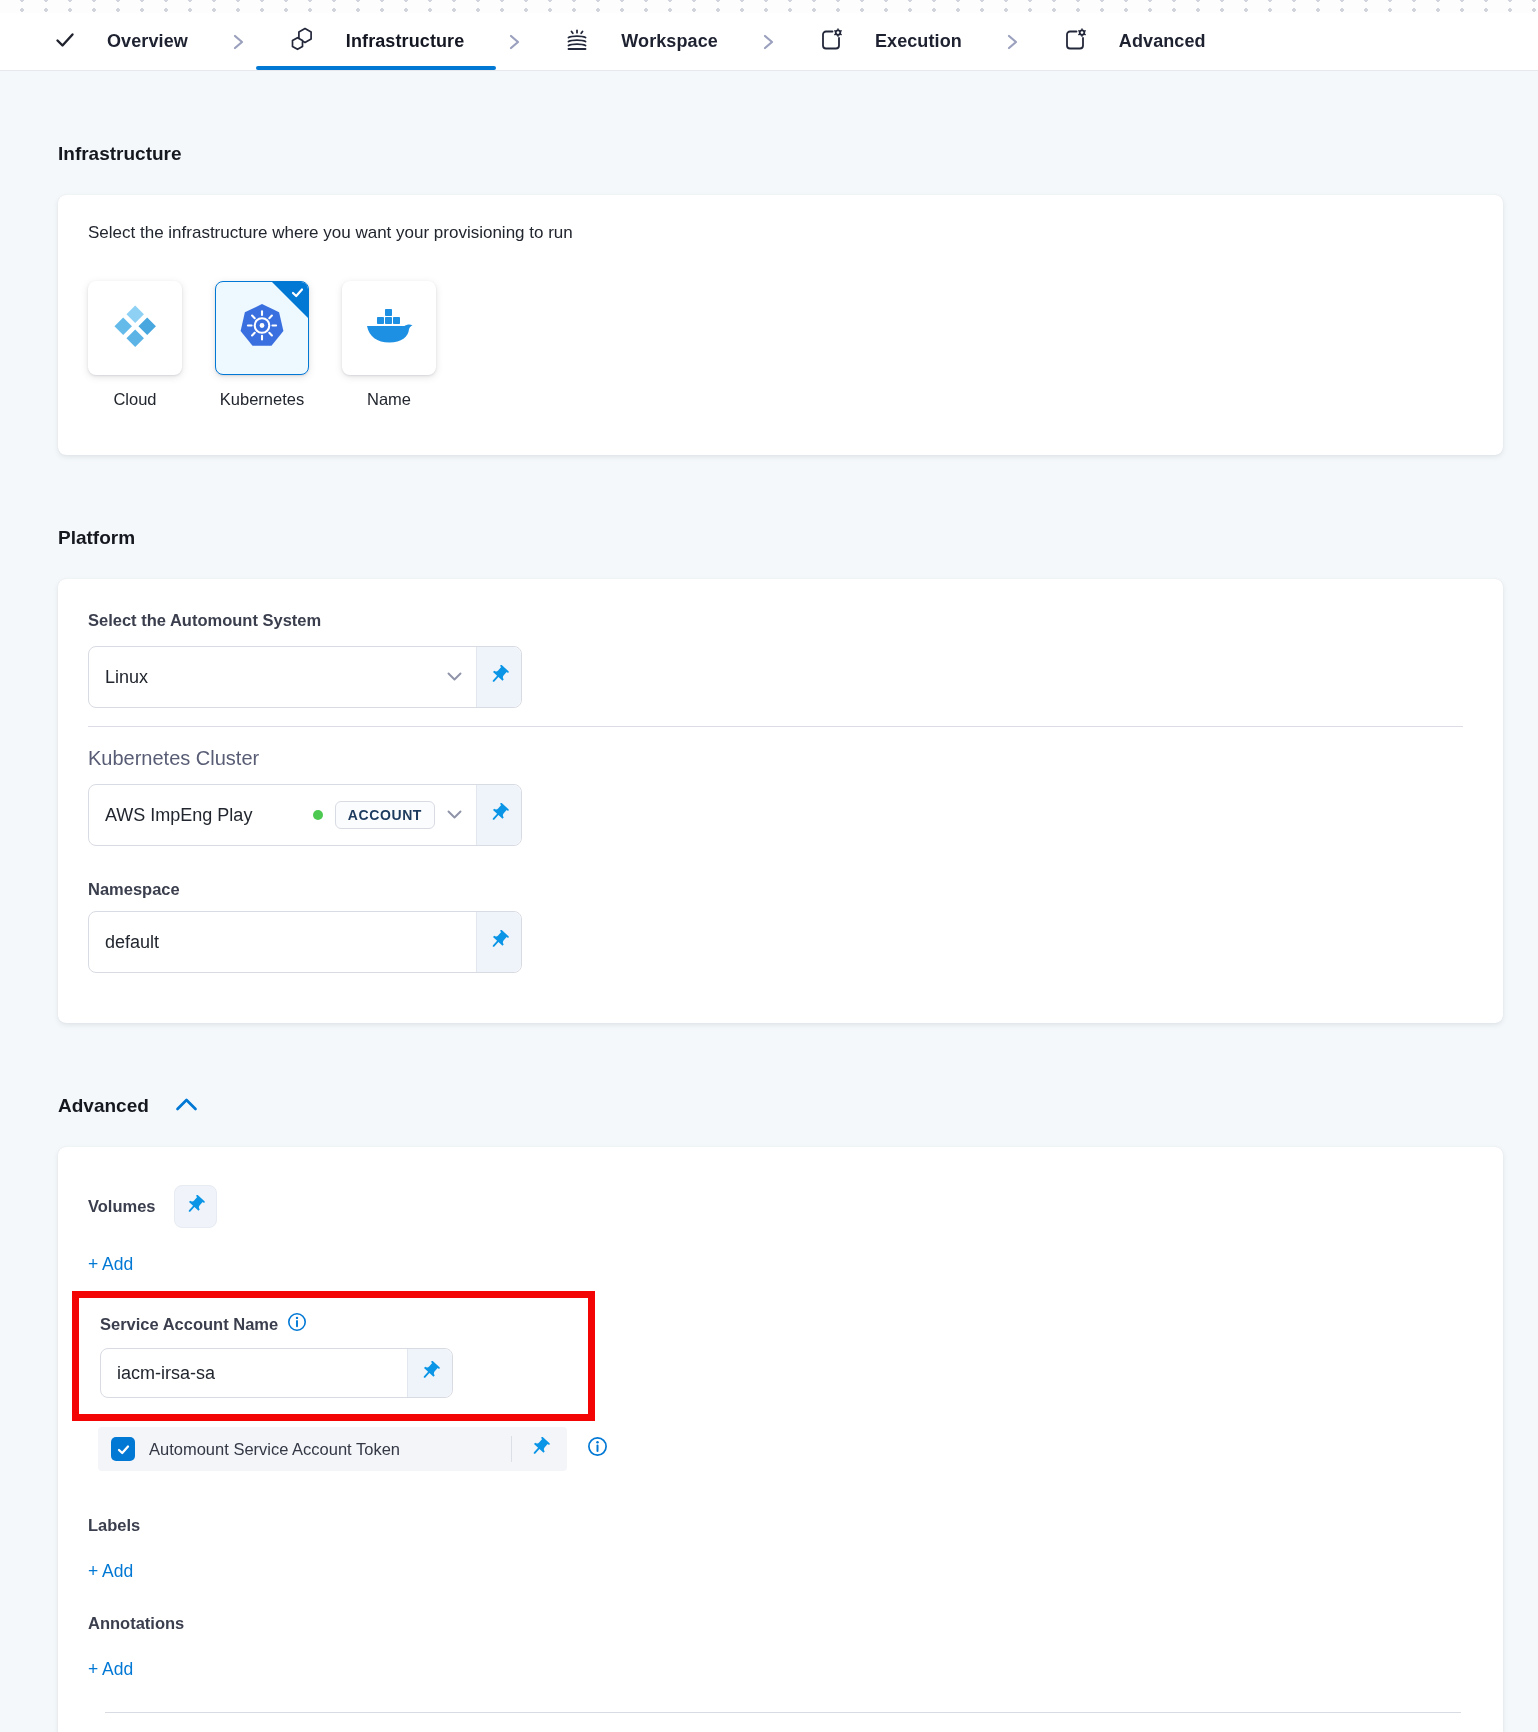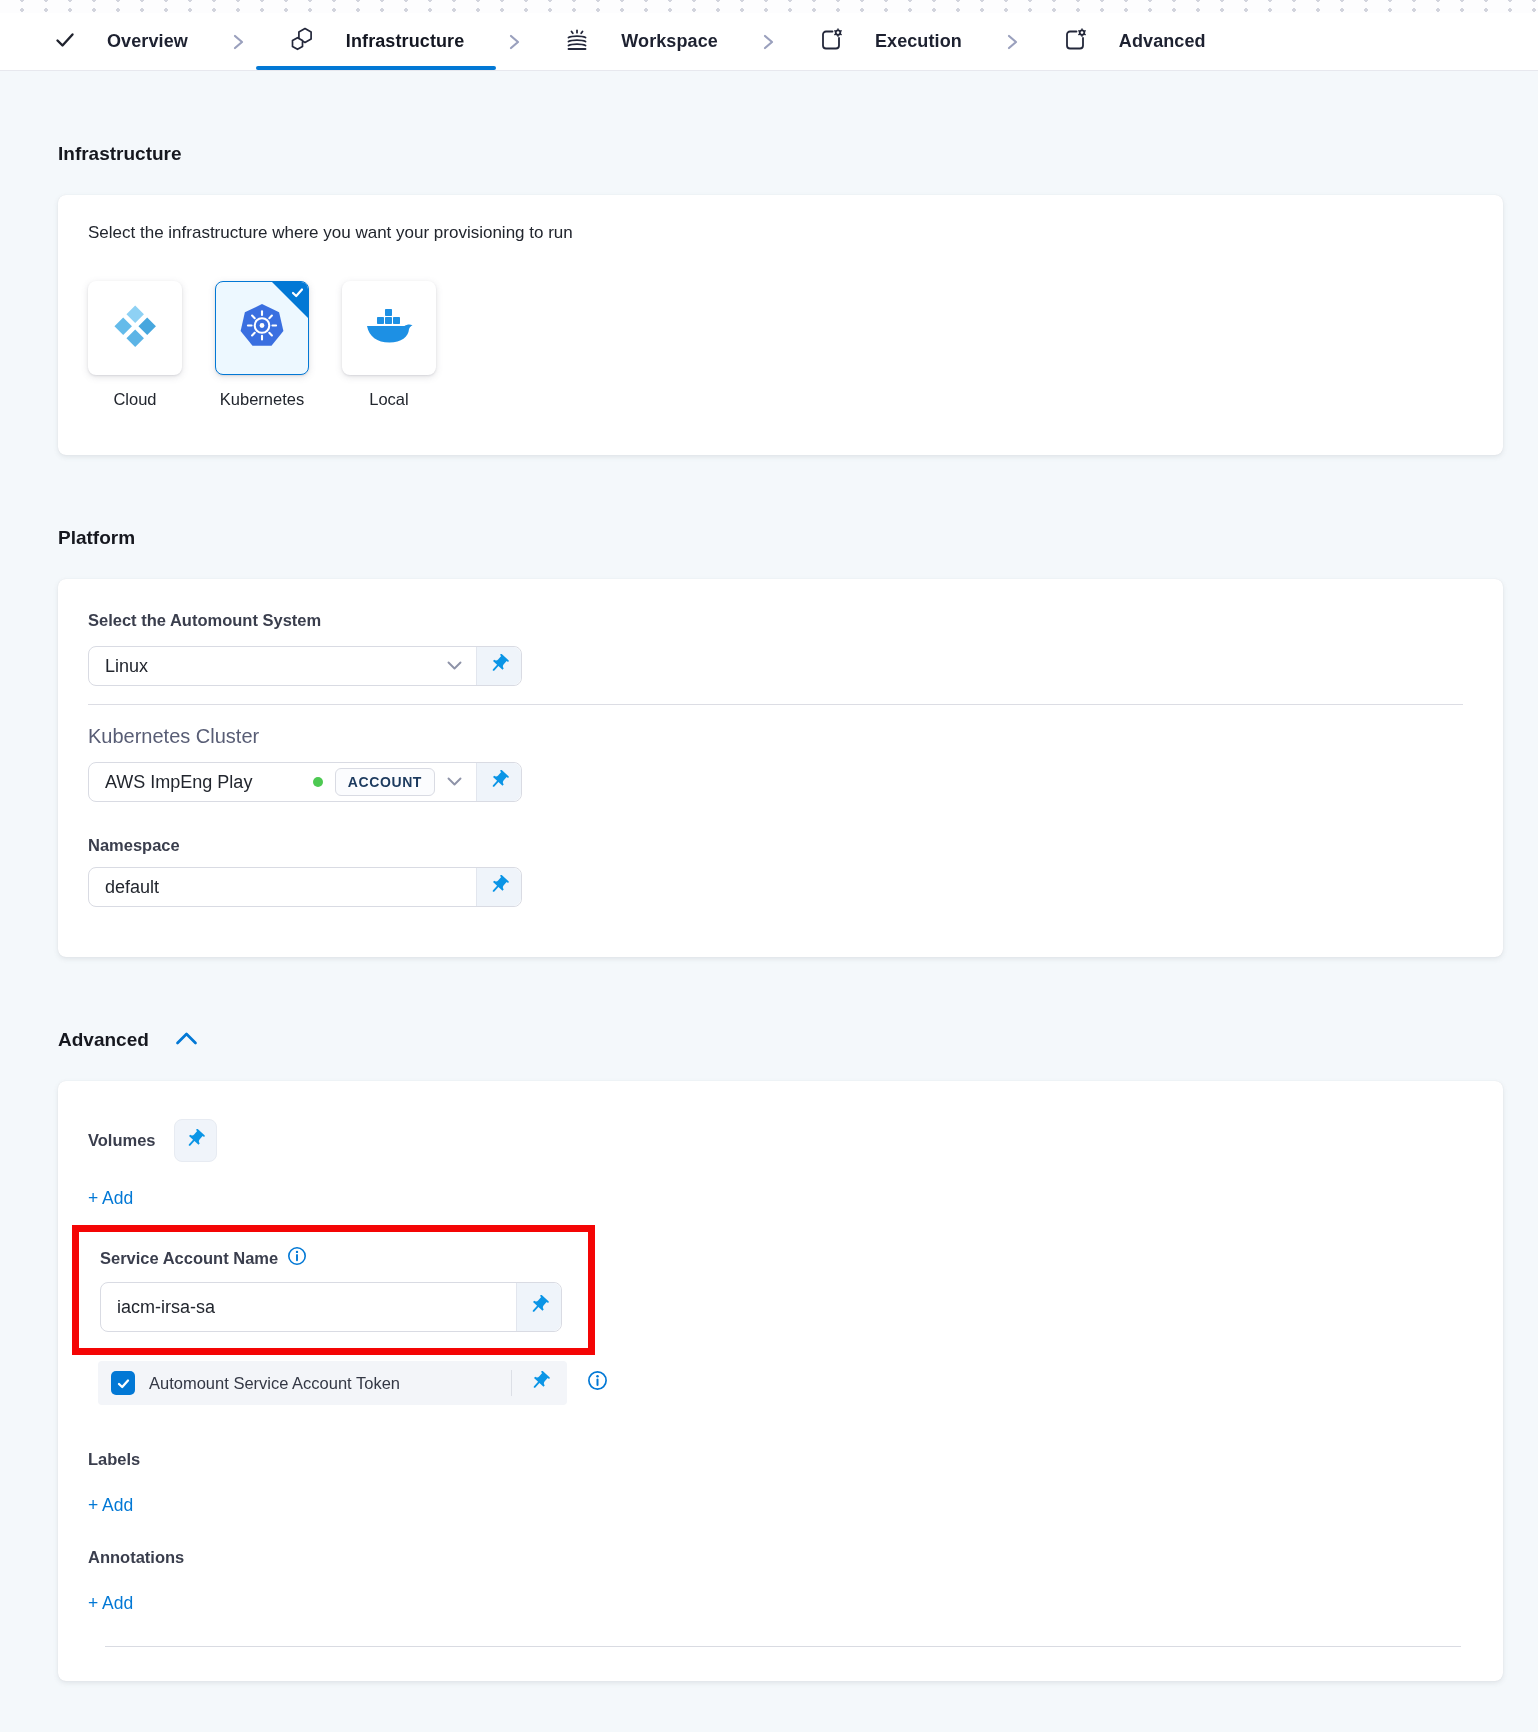--- a/index.html
+++ b/index.html
@@ -55,21 +55,21 @@
   }
   .tile.selected { background:#edf8ff; border:1px solid #0278d5; }
   .corner { position:absolute; top:0; right:0; width:0; height:0;
     border-left:36px solid transparent; border-top:36px solid #0278d5; }
   .corner-check { position:absolute; top:3px; right:3px; }
   .tile-label { margin-top:15px; font-size:16.5px; color:#22262e; }
   
   .field-label-strong { font-size:16.5px; font-weight:700; color:#3a3e4d; }
   .field-label-soft { font-size:20px; color:#585d75; }
   .control {
-    display:flex; align-items:stretch; height:40px; width:434px;
+    display:flex; align-items:stretch; height:62px; width:434px;
     border:1px solid #d9dbe3; border-radius:8px; background:#fff;
   }
   .control .value {
     flex:1; display:flex; align-items:center; gap:12px;
     padding:0 14px 0 16px; font-size:18px; color:#22262e; min-width:0;
   }
   .control .value input {
     border:none; outline:none; font:inherit; color:inherit; width:100%; background:transparent;
   }
   .chev-down { margin-left:auto; flex:0 0 auto; display:flex; align-items:center; }
@@ -262,21 +262,21 @@
               <g fill="#1d90e4">
                 <rect x="21" y="4" width="7" height="7" rx="0.8"></rect>
                 <rect x="13" y="12" width="7" height="7" rx="0.8"></rect>
                 <rect x="21" y="12" width="7" height="7" rx="0.8"></rect>
                 <rect x="29" y="12" width="7" height="7" rx="0.8"></rect>
                 <path d="M3 21 h37.5 c2.6-1.8 5.6-2 8-.7 -1.8 1-3 2.3-3.5 4 -.6 7.8-7.6 13.2-19.5 13.2 C13 37.5 5 31.5 3 21 z"></path>
               </g>
             </svg>
           </span>
         </div>
-        <div class="tile-label">Local</div>
+        <div class="tile-label">Name</div>
       </div>
 
     </div>
   </div>
 
   <div class="section-title t-platform">Platform</div>
 
   <div class="card card2">
 
     <div class="field-label-strong">Select the Automount System</div>
@@ -367,21 +367,21 @@
       <div class="label-row">
         <span class="field-label-strong">Service Account Name</span>
         <span>
           <svg width="20" height="20" viewBox="0 0 20 20">
               <circle cx="10" cy="10" r="8.2" fill="none" stroke="#0278d5" stroke-width="1.6"></circle>
               <line x1="10" y1="9" x2="10" y2="14.2" stroke="#0278d5" stroke-width="1.9" stroke-linecap="round"></line>
               <circle cx="10" cy="5.9" r="1.2" fill="#0278d5"></circle>
             </svg>
         </span>
       </div>
-      <div class="control mt12" style="width:462px; height:50px;">
+      <div class="control mt12" style="width:353px; height:50px;">
         <div class="value">
           <input value="iacm-irsa-sa" style="">
         </div>
         <div class="pin-seg">
           <span>
             <svg width="22" height="22" viewBox="0 0 24 24">
                 <path d="M16 9V4h1c.55 0 1-.45 1-1s-.45-1-1-1H7c-.55 0-1 .45-1 1s.45 1 1 1h1v5c0 1.66-1.34 3-3 3v2h5.97v7l1 1 1-1v-7H19v-2c-1.66 0-3-1.34-3-3z" fill="#0b95e6" transform="rotate(42 12 12)"></path>
               </svg>
           </span>
         </div>

